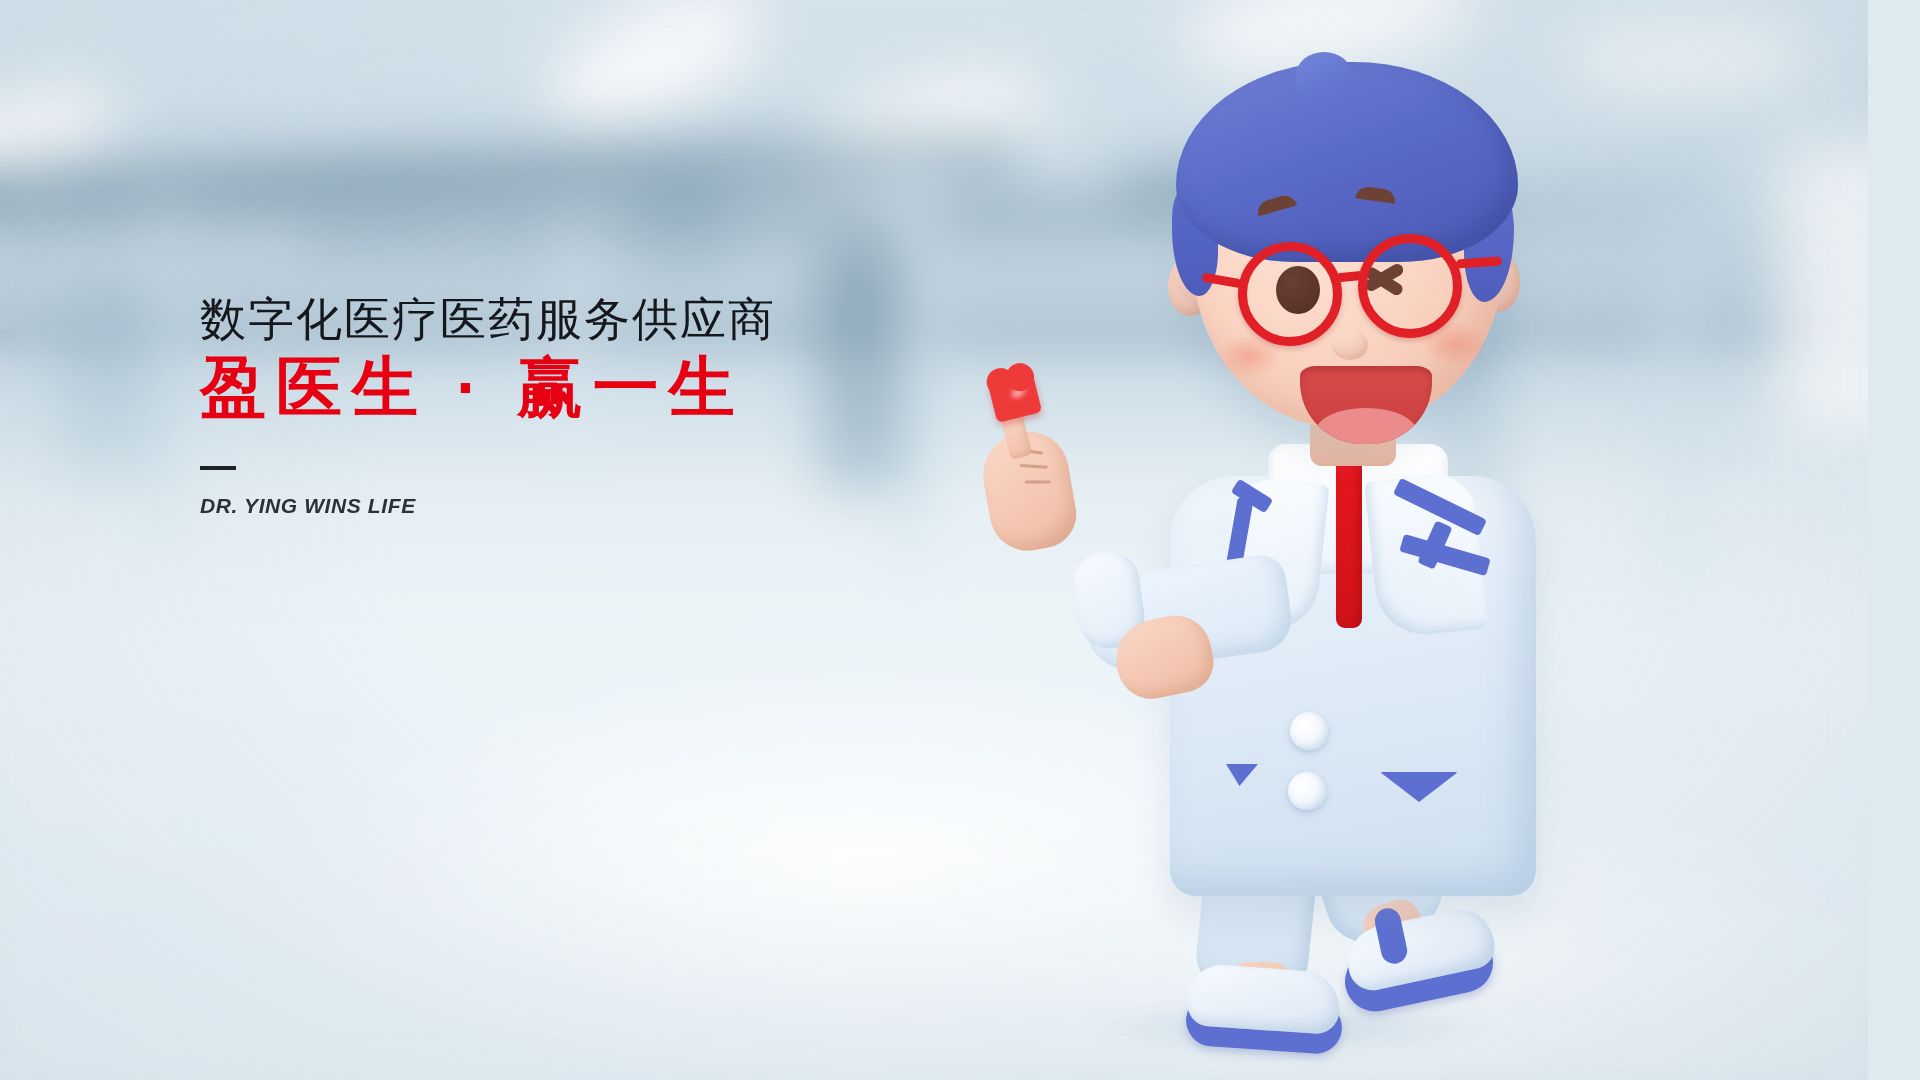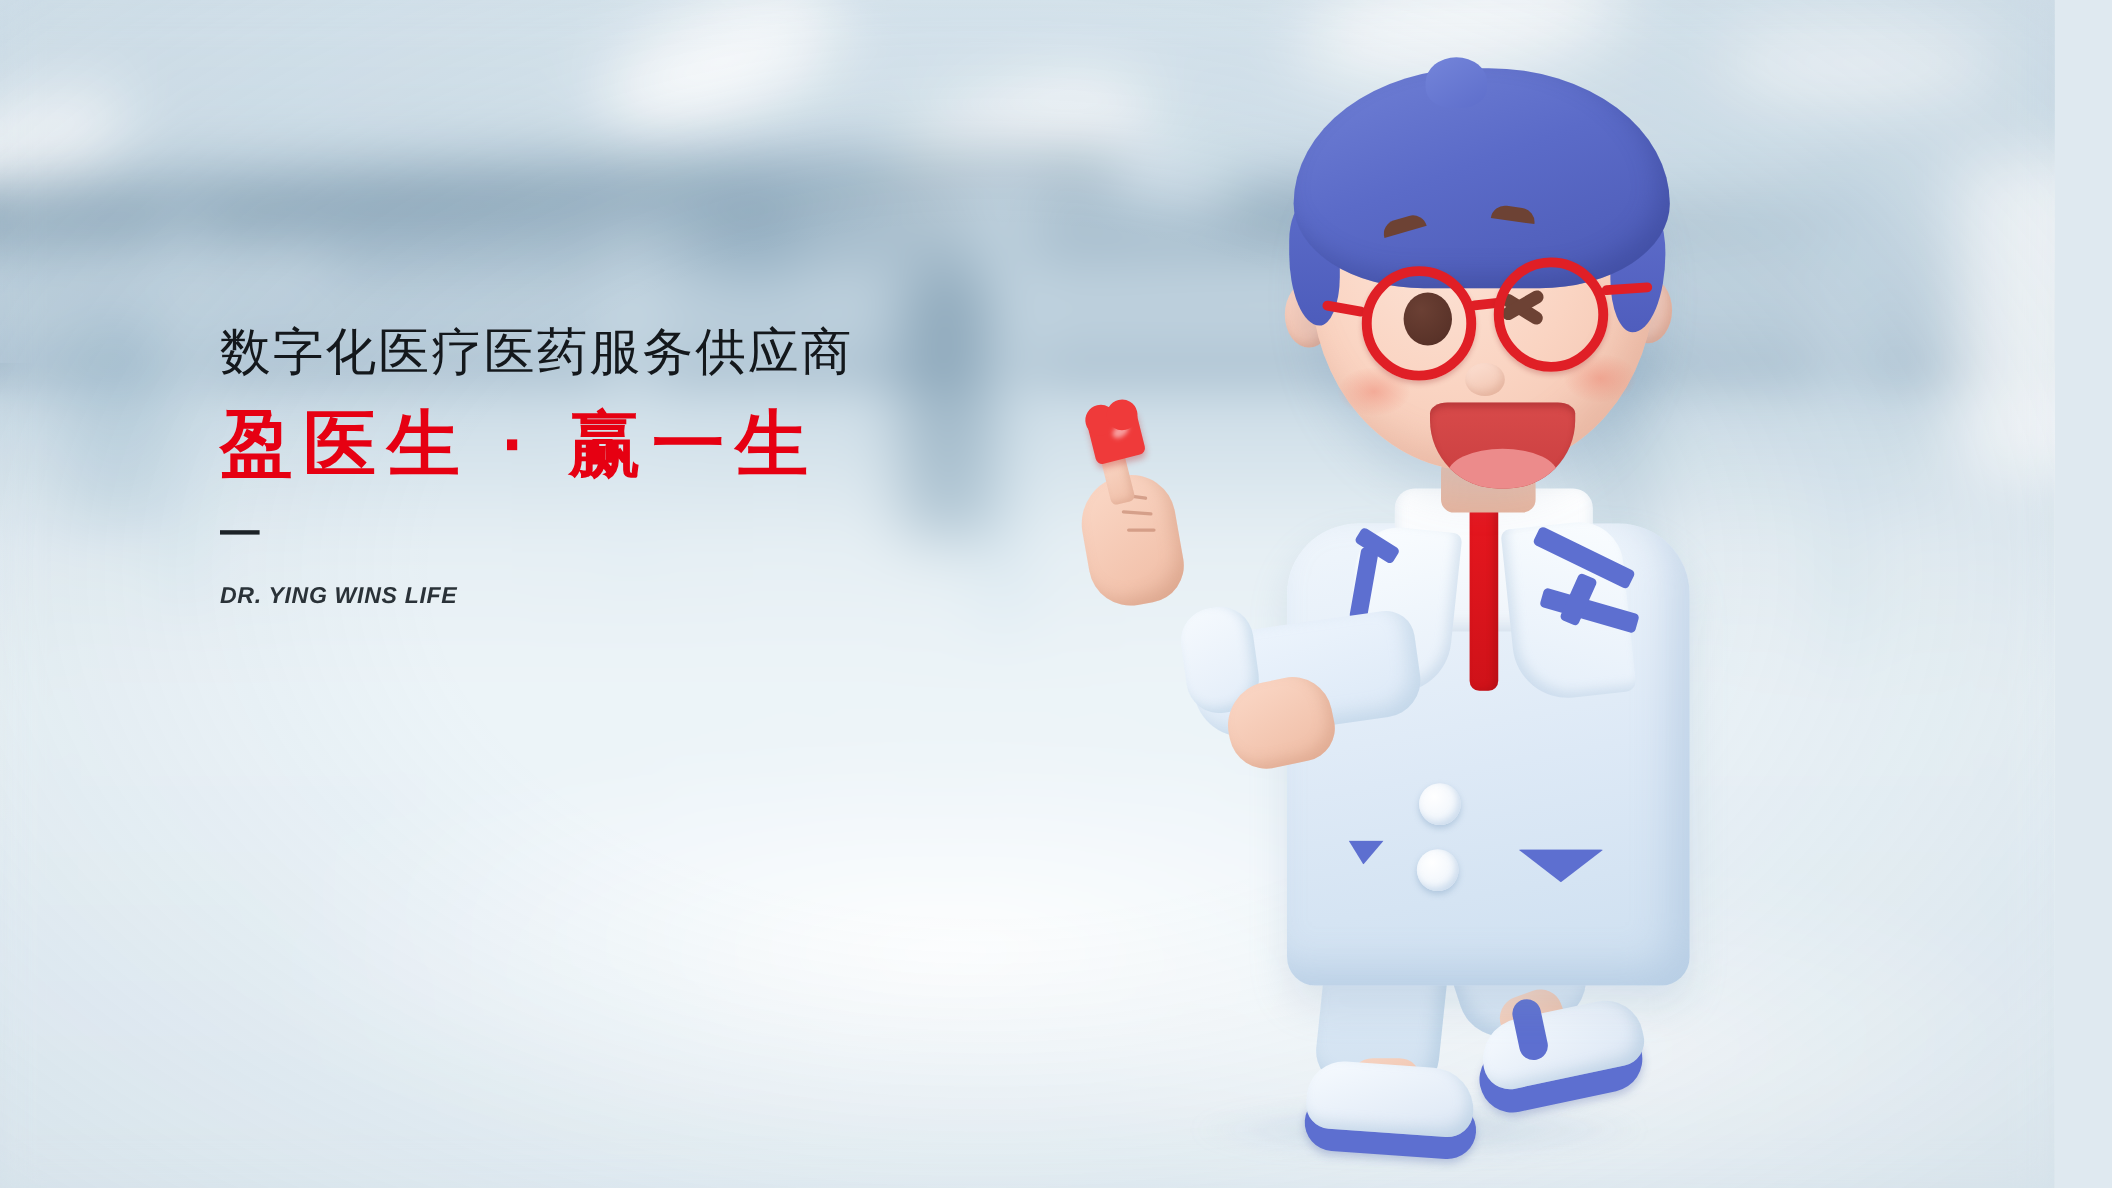--- a/index.html
+++ b/index.html
@@ -86,37 +86,37 @@
   .headline-cn {
     font-size:46px;
     line-height:1.0;
     letter-spacing:2px;
     color:#14181c;
     font-weight:400;
     white-space:nowrap;
   }
 
   .slogan-cn {
-    margin-top:28px;
+    margin-top:12px;
     font-size:66px;
     line-height:1.0;
     letter-spacing:10px;
     color:#e60012;
     font-weight:700;
     white-space:nowrap;
   }
 
   .rule {
     margin-top:46px;
     width:36px; height:4px;
     background:#1c2227;
   }
 
   .sub-en {
-    margin-top:38px;
+    margin-top:18px;
     font-style:italic;
     font-weight:700;
     font-size:21px;
     line-height:1.72;
     letter-spacing:.6px;
     color:#2a3238;
     white-space:nowrap;
   }
 
   

